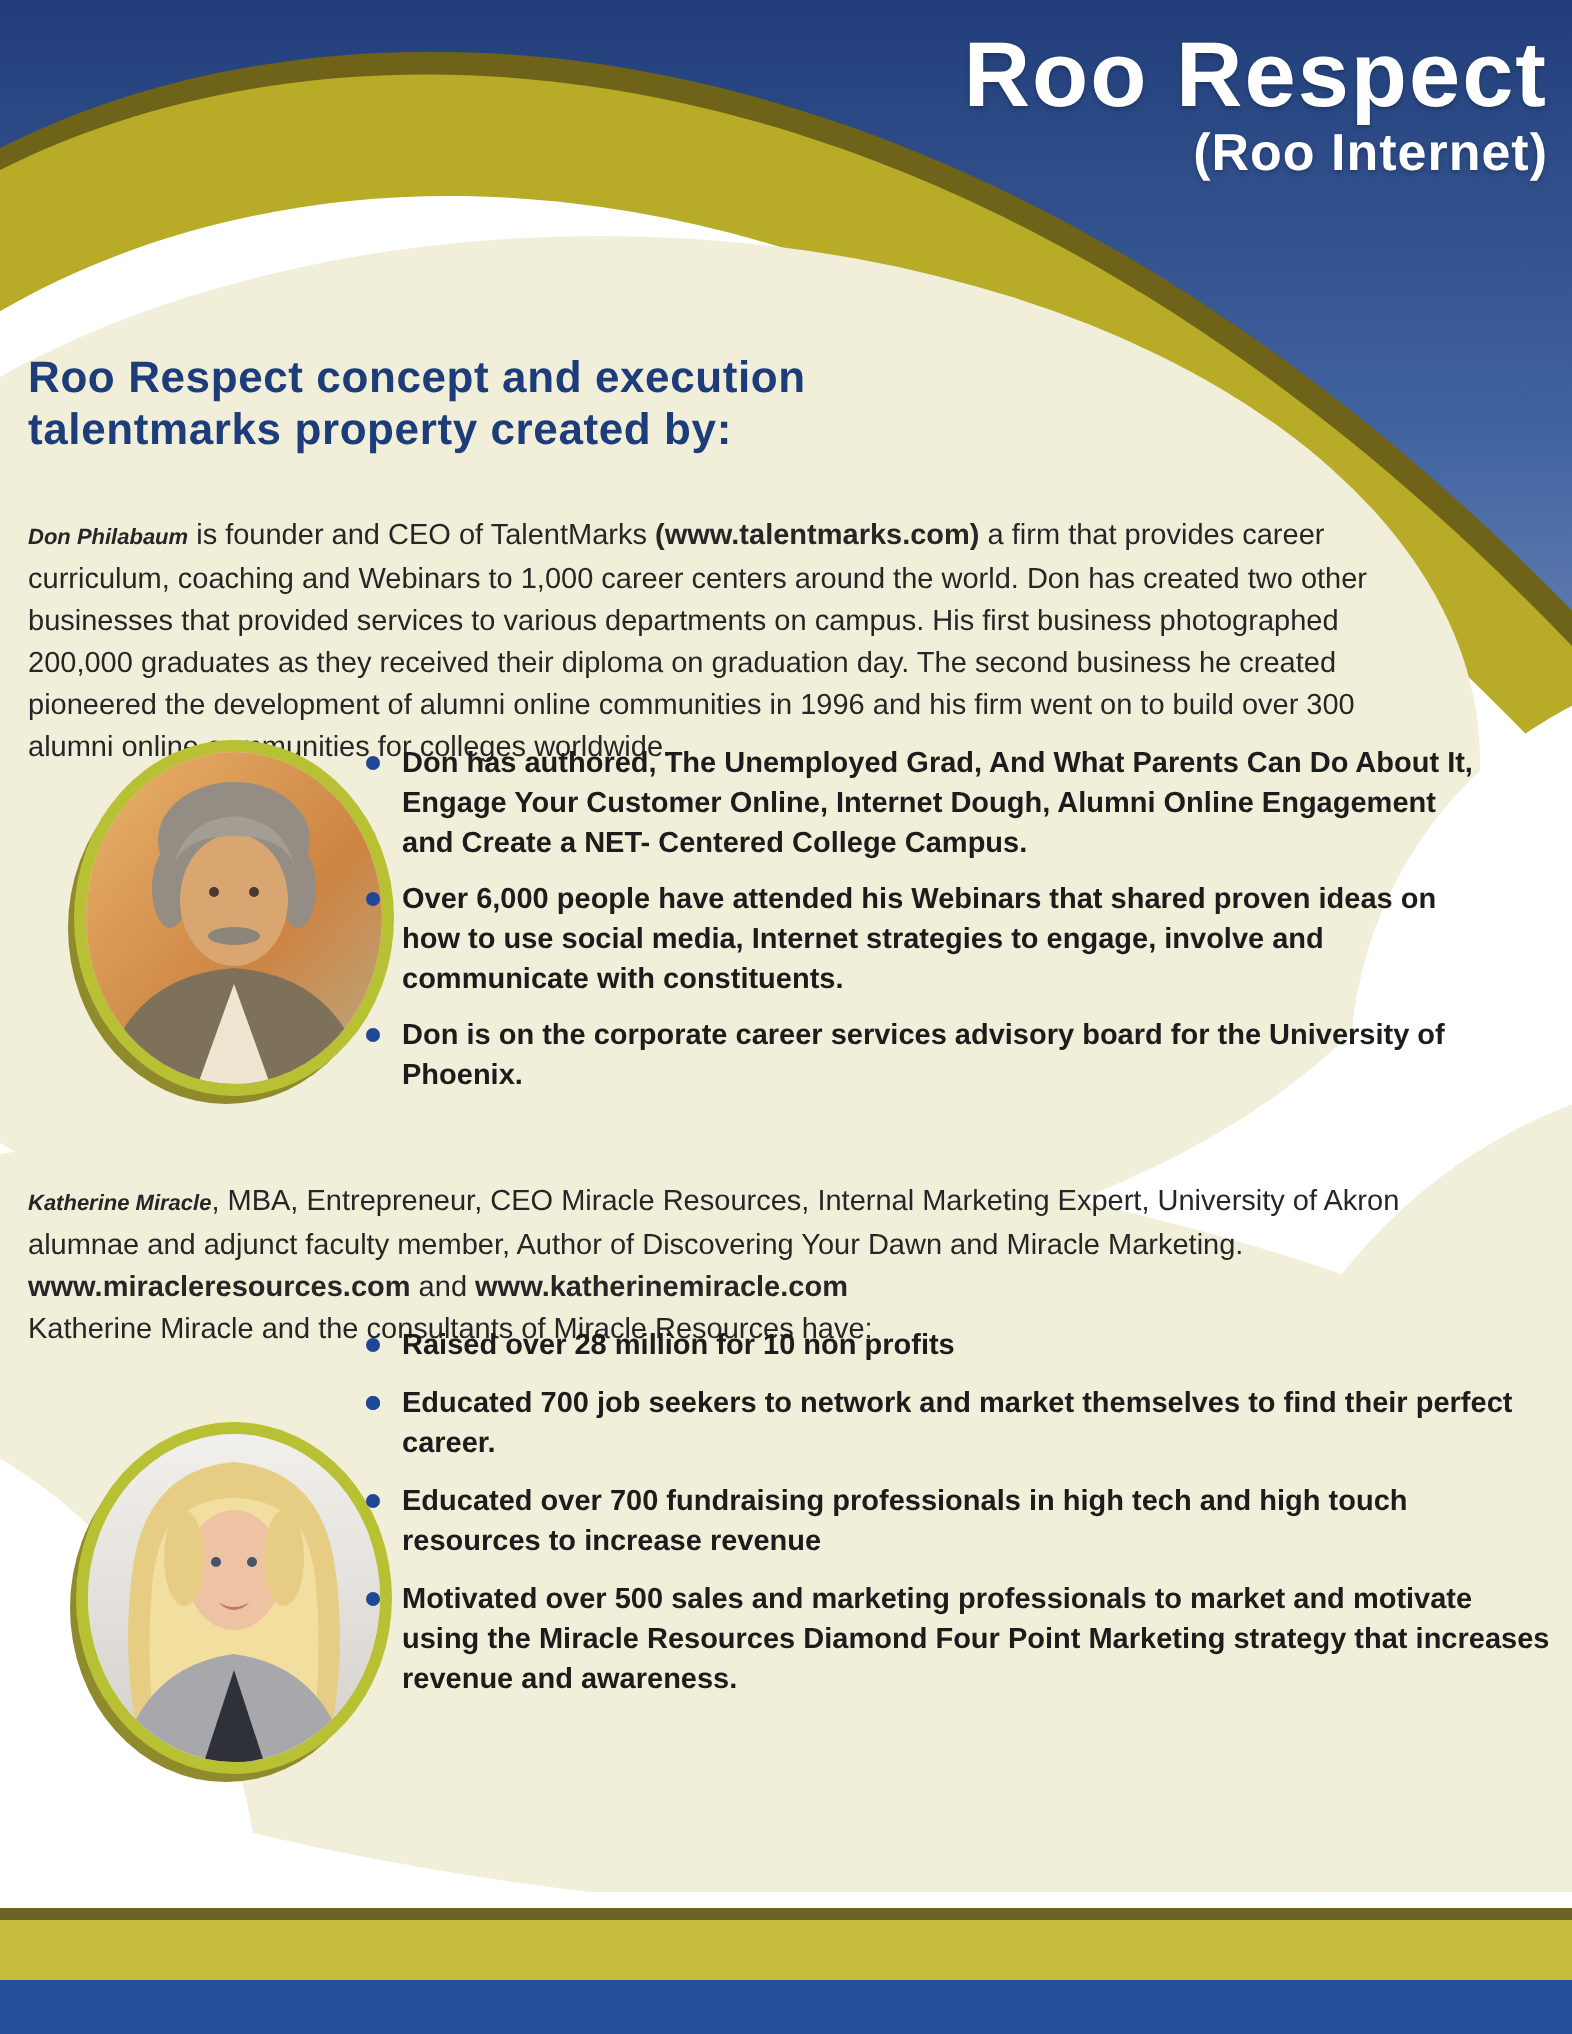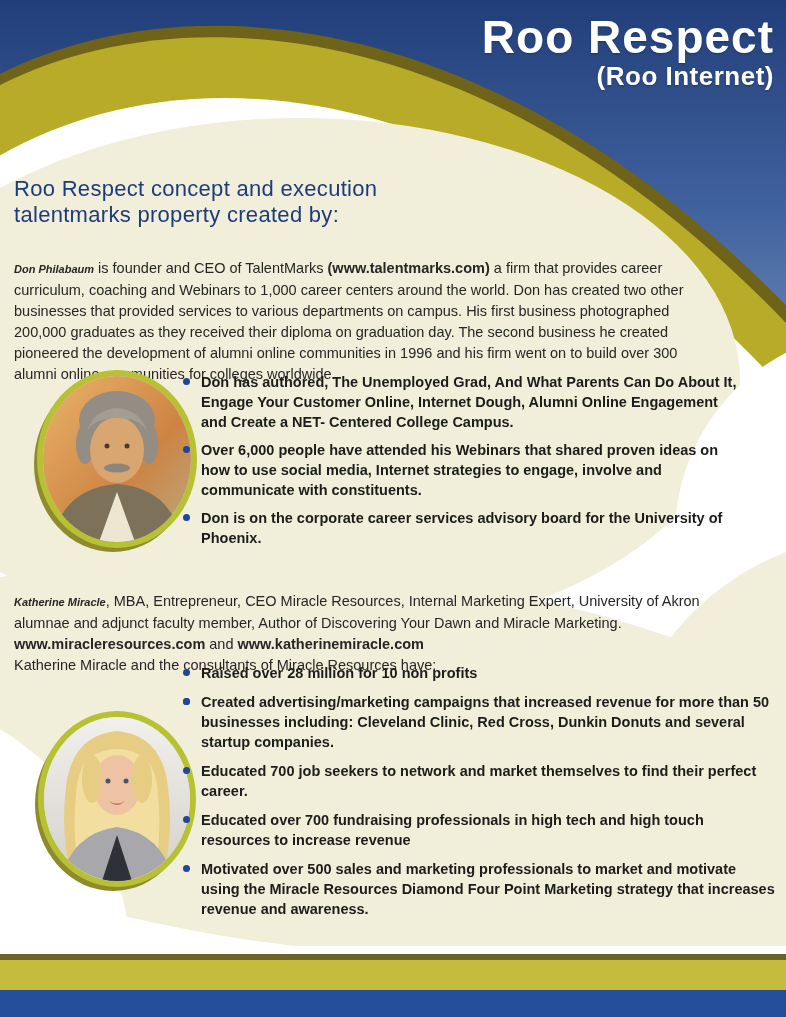--- a/index.html
+++ b/index.html
@@ -12,21 +12,21 @@
 
   
   .title-block{position:absolute;top:14px;right:12px;text-align:right;color:#ffffff;}
   .title-main{font-size:46px;font-weight:800;letter-spacing:1px;line-height:1.0;
     text-shadow:0 1px 2px rgba(0,0,0,.25);}
   .title-sub{font-size:26px;font-weight:800;letter-spacing:.5px;margin-top:1px;
     text-shadow:0 1px 2px rgba(0,0,0,.25);}
 
   
   .heading{position:absolute;left:14px;top:176px;color:#1d3c7a;
-    font-size:22px;font-weight:400;letter-spacing:.3px;line-height:26px;}
+    font-size:22px;font-weight:700;letter-spacing:.3px;line-height:26px;}
 
   
   .para{position:absolute;color:#262626;font-size:14.5px;line-height:21px;}
   .don-para{left:14px;top:243px;width:684px;}
   .kath-para{left:14px;top:576px;width:708px;}
   .bi{font-weight:bold;font-style:italic;font-size:11px;}
   .url{font-weight:bold;color:#262626;text-decoration:none;}
 
   
   .bullets{position:absolute;list-style:none;margin:0;padding:0;}
@@ -146,21 +146,20 @@
       <path d="M 65,84 Q 73,89 81,84 Q 73,92 65,84 Z" fill="#c2766b"></path>
       <ellipse cx="48" cy="62" rx="10" ry="24" fill="#e7cd84"></ellipse>
       <ellipse cx="98" cy="62" rx="10" ry="24" fill="#e7cd84"></ellipse>
       <path d="M 40,46 Q 50,22 73,22 Q 96,22 106,46 Q 92,32 73,32 Q 54,32 40,46 Z" fill="#e7cd84"></path>
     </svg>
   </div>
 
   <ul class="bullets kath-bullets">
     <li><span class="dot"></span><span>Raised over 28 million for 10 non profits</span></li>
     <li><span class="dot"></span></li>
-    <li><span class="dot"></span><span>Created advertising/marketing campaigns that increased revenue for more than 50 businesses including: Cleveland Clinic, Red Cross, Dunkin Donuts and several startup companies.</span></li>
     <li><span class="dot"></span><span>Educated 700 job seekers to network and market themselves to find their perfect career.</span></li>
     <li><span class="dot"></span><span>Educated over 700 fundraising professionals in high tech and high touch resources to increase revenue</span></li>
     <li><span class="dot"></span><span>Motivated over 500 sales and marketing professionals to market and motivate using the Miracle Resources Diamond Four Point Marketing strategy that increases revenue and awareness.</span></li>
   </ul>
 
   <div class="stripe stripe-darkline"></div>
   <div class="stripe stripe-olive"></div>
   <div class="stripe stripe-blue"></div>
 
 </div>

